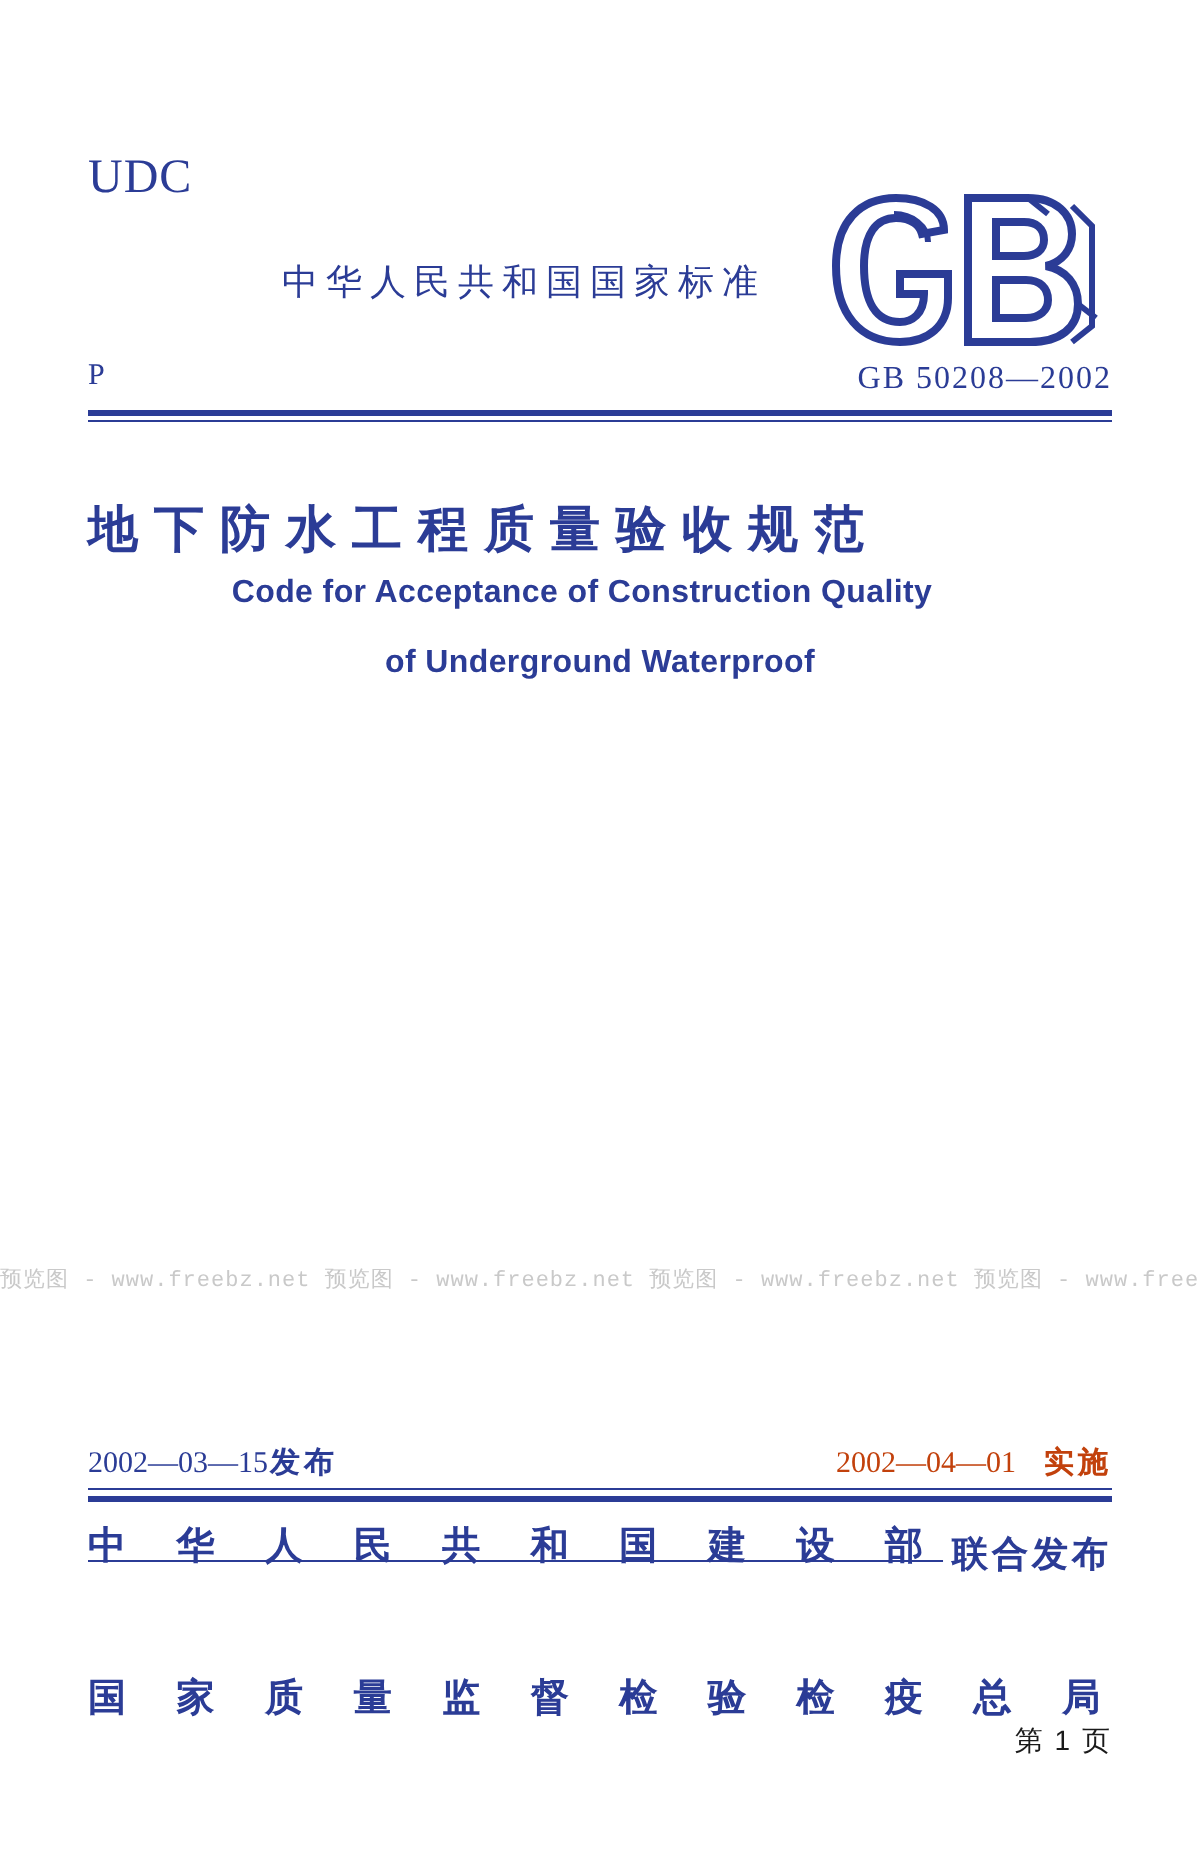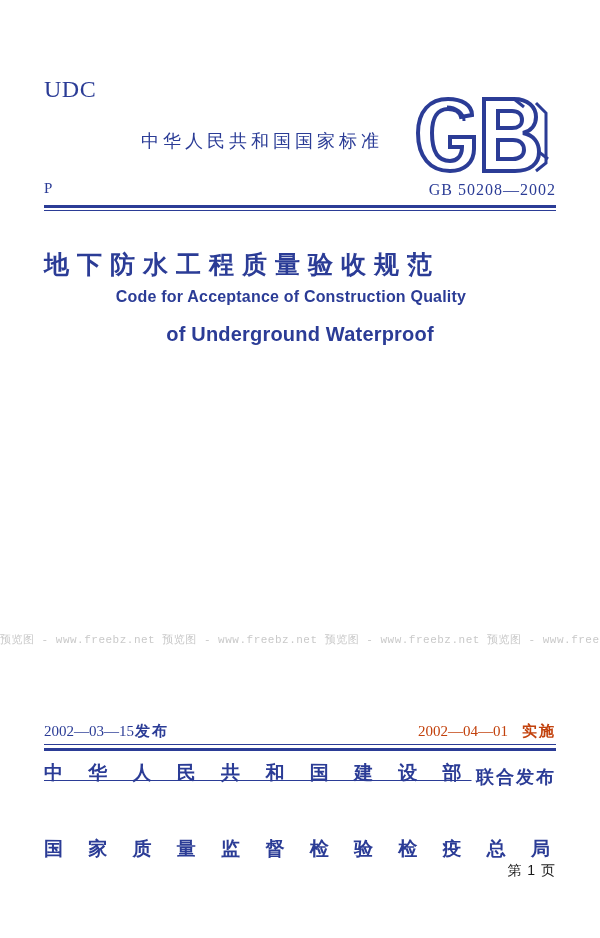--- a/index.html
+++ b/index.html
@@ -110,21 +110,21 @@
     color: #2b3c96;
     font-weight: bold;
     letter-spacing: 0.2px;
   }
   .title-en2 {
     position: absolute;
     left: 0;
     top: 323px;
     width: 600px;
     text-align: center;
-    font-size: 20px;
+    font-size: 16px;
     color: #2b3c96;
     font-weight: bold;
     letter-spacing: 0.2px;
   }
 
   
   .watermark {
     position: absolute;
     left: 0;
     top: 632px;

